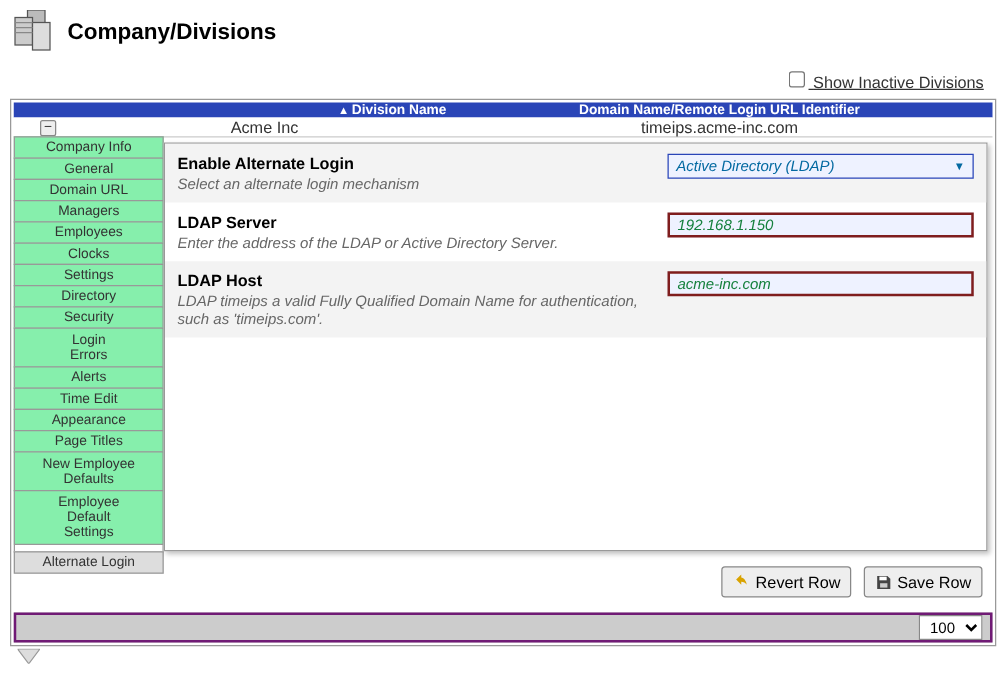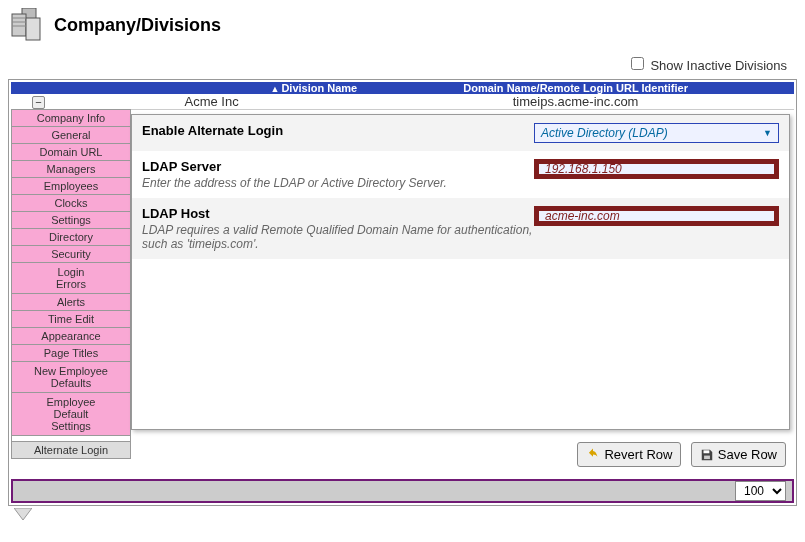--- a/index.html
+++ b/index.html
@@ -1,49 +1,49 @@
 <!DOCTYPE html>
 <html><head>
 <meta charset="utf-8">
 <style>
 * { box-sizing: border-box; }
 body { margin: 0; padding: 8px; font-family: Arial, Helvetica, sans-serif; font-size: 12px; color: #333; background: #fff; }
 .page-header { display: flex; align-items: center; gap: 8px; margin-bottom: 12px; }
 .header-icon svg { display: block; }
 .page-title { font-size: 18px; font-weight: bold; color: #000; }
 .inactive-row { text-align: right; margin-bottom: 6px; padding-right: 10px; }
-.inactive-row label { font-size: 13px; }
+.inactive-row label { font-size: 13px; text-decoration: underline; }
 .outer-frame { border: 1px solid #999; padding: 2px; }
 .table-head { display: flex; background: #2a45b7; color: #fff; font-weight: bold; font-size: 11px; }
 .table-head .col1 { width: 55px; }
 .table-head .col2 { flex: 1; text-align: right; }
 .table-head .col3 { flex: 1.5; text-align: center; }
 .sort-arrow { font-size: 9px; margin-right: 2px; }
 .data-row { display: flex; background: #fff; border-bottom: 1px solid #ccc; align-items: center; }
 .data-row .col1 { width: 55px; text-align: center; }
 .data-row .col2 { flex: 1; text-align: center; font-size: 13px; }
 .data-row .col3 { flex: 1.5; text-align: center; font-size: 13px; }
 .collapse-btn { display: inline-block; width: 13px; height: 13px; border: 1px solid #888; border-radius: 2px; background: #eee; line-height: 10px; text-align: center; font-size: 11px; cursor: pointer; }
 .detail-area { display: flex; }
 .side-nav { width: 120px; display: flex; flex-direction: column; }
-.side-nav .nav-item { border: 1px solid #999; background: #f9a8d4; text-align: center; font-size: 11px; padding: 2px 2px; cursor: pointer; margin-top: -1px; line-height: 12px; }
+.side-nav .nav-item { border: 1px solid #999; background: #86efac; text-align: center; font-size: 11px; padding: 2px 2px; cursor: pointer; margin-top: -1px; line-height: 12px; }
 .side-nav .nav-item:first-child { border-top: 1px solid #999; }
 .side-nav .nav-item.active { background: #ddd; font-weight: normal; }
 .side-nav .nav-spacer { border: 1px solid #999; border-top: none; flex: 0 0 6px; background: #fff; }
 .nav-item.tall { padding: 3px 12px; }
 .form-panel { flex: 1; border: 1px solid #999; margin: 4px 4px 4px 0; box-shadow: 2px 2px 4px rgba(0,0,0,0.25); background: #fff; padding: 0; }
 .form-row { display: flex; padding: 8px 10px; }
 .form-row.alt { background: #f3f3f3; }
 .form-row .label-block { flex: 1.6; }
 .form-row .field-block { flex: 1; }
 .label-title { font-weight: bold; font-size: 13px; color: #000; }
 .label-desc { font-style: italic; color: #666; font-size: 12px; margin-top: 2px; }
 .select-like { border: 1px solid #2a45b7; color: #0369a1; background: #eef2ff; font-style: italic; padding: 2px 6px; font-size: 12px; display: flex; align-items: center; justify-content: space-between; cursor: pointer; height: 20px; }
 .select-like .tri { font-size: 9px; font-style: normal; margin-left: 6px; }
-.text-input { border: 5px solid #7f1d1d; color: #7f1d1d; background: #eef2ff; font-style: italic; padding: 2px 6px; font-size: 12px; width: 100%; height: 20px; }
+.text-input { border: 2px solid #7f1d1d; color: #15803d; background: #eef2ff; font-style: italic; padding: 2px 6px; font-size: 12px; width: 100%; height: 20px; }
 .button-row { text-align: right; padding: 8px; }
 .btn { display: inline-flex; align-items: center; gap: 4px; border: 1px solid #888; background: #eee; border-radius: 3px; padding: 4px 8px; font-size: 13px; cursor: pointer; margin-left: 6px; font-family: inherit; }
 .btn svg { width: 14px; height: 14px; }
 .footer-bar { background: #ccc; border: 2px solid #701a75; height: 24px; margin-top: 4px; display: flex; align-items: center; justify-content: flex-end; padding-right: 6px; }
 .page-size { background: #fff; border: 1px solid #888; font-size: 12px; padding: 1px 4px; font-family: inherit; }
 .footer-arrow { margin-top: 2px; margin-left: 6px; }
 </style>
 </head>
 <body>
 
@@ -104,41 +104,42 @@
 Settings</div>
       <div class="nav-spacer"></div>
       <div class="nav-item active">Alternate Login</div>
     </div>
 
     <div style="flex:1; display:flex; flex-direction:column;">
       <div class="form-panel">
         <div class="form-row alt">
           <div class="label-block">
             <div class="label-title">Enable Alternate Login</div>
+            <div class="label-desc">Select an alternate login mechanism</div>
           </div>
           <div class="field-block">
             <div class="select-like">
               <span>Active Directory (LDAP)</span>
               <span class="tri">▼</span>
             </div>
           </div>
         </div>
         <div class="form-row">
           <div class="label-block">
             <div class="label-title">LDAP Server</div>
             <div class="label-desc">Enter the address of the LDAP or Active Directory Server.</div>
           </div>
           <div class="field-block">
             <input class="text-input" type="text" value="192.168.1.150" style="">
           </div>
         </div>
         <div class="form-row alt">
           <div class="label-block">
             <div class="label-title">LDAP Host</div>
-            <div class="label-desc">LDAP requires a valid Remote Qualified Domain Name for authentication, such as 'timeips.com'.</div>
+            <div class="label-desc">LDAP timeips a valid Fully Qualified Domain Name for authentication, such as 'timeips.com'.</div>
           </div>
           <div class="field-block">
             <input class="text-input" type="text" value="acme-inc.com" style="">
           </div>
         </div>
         <div style="height:170px;"></div>
       </div>
       <div class="button-row">
         <button class="btn">
           <svg viewBox="0 0 24 24">

